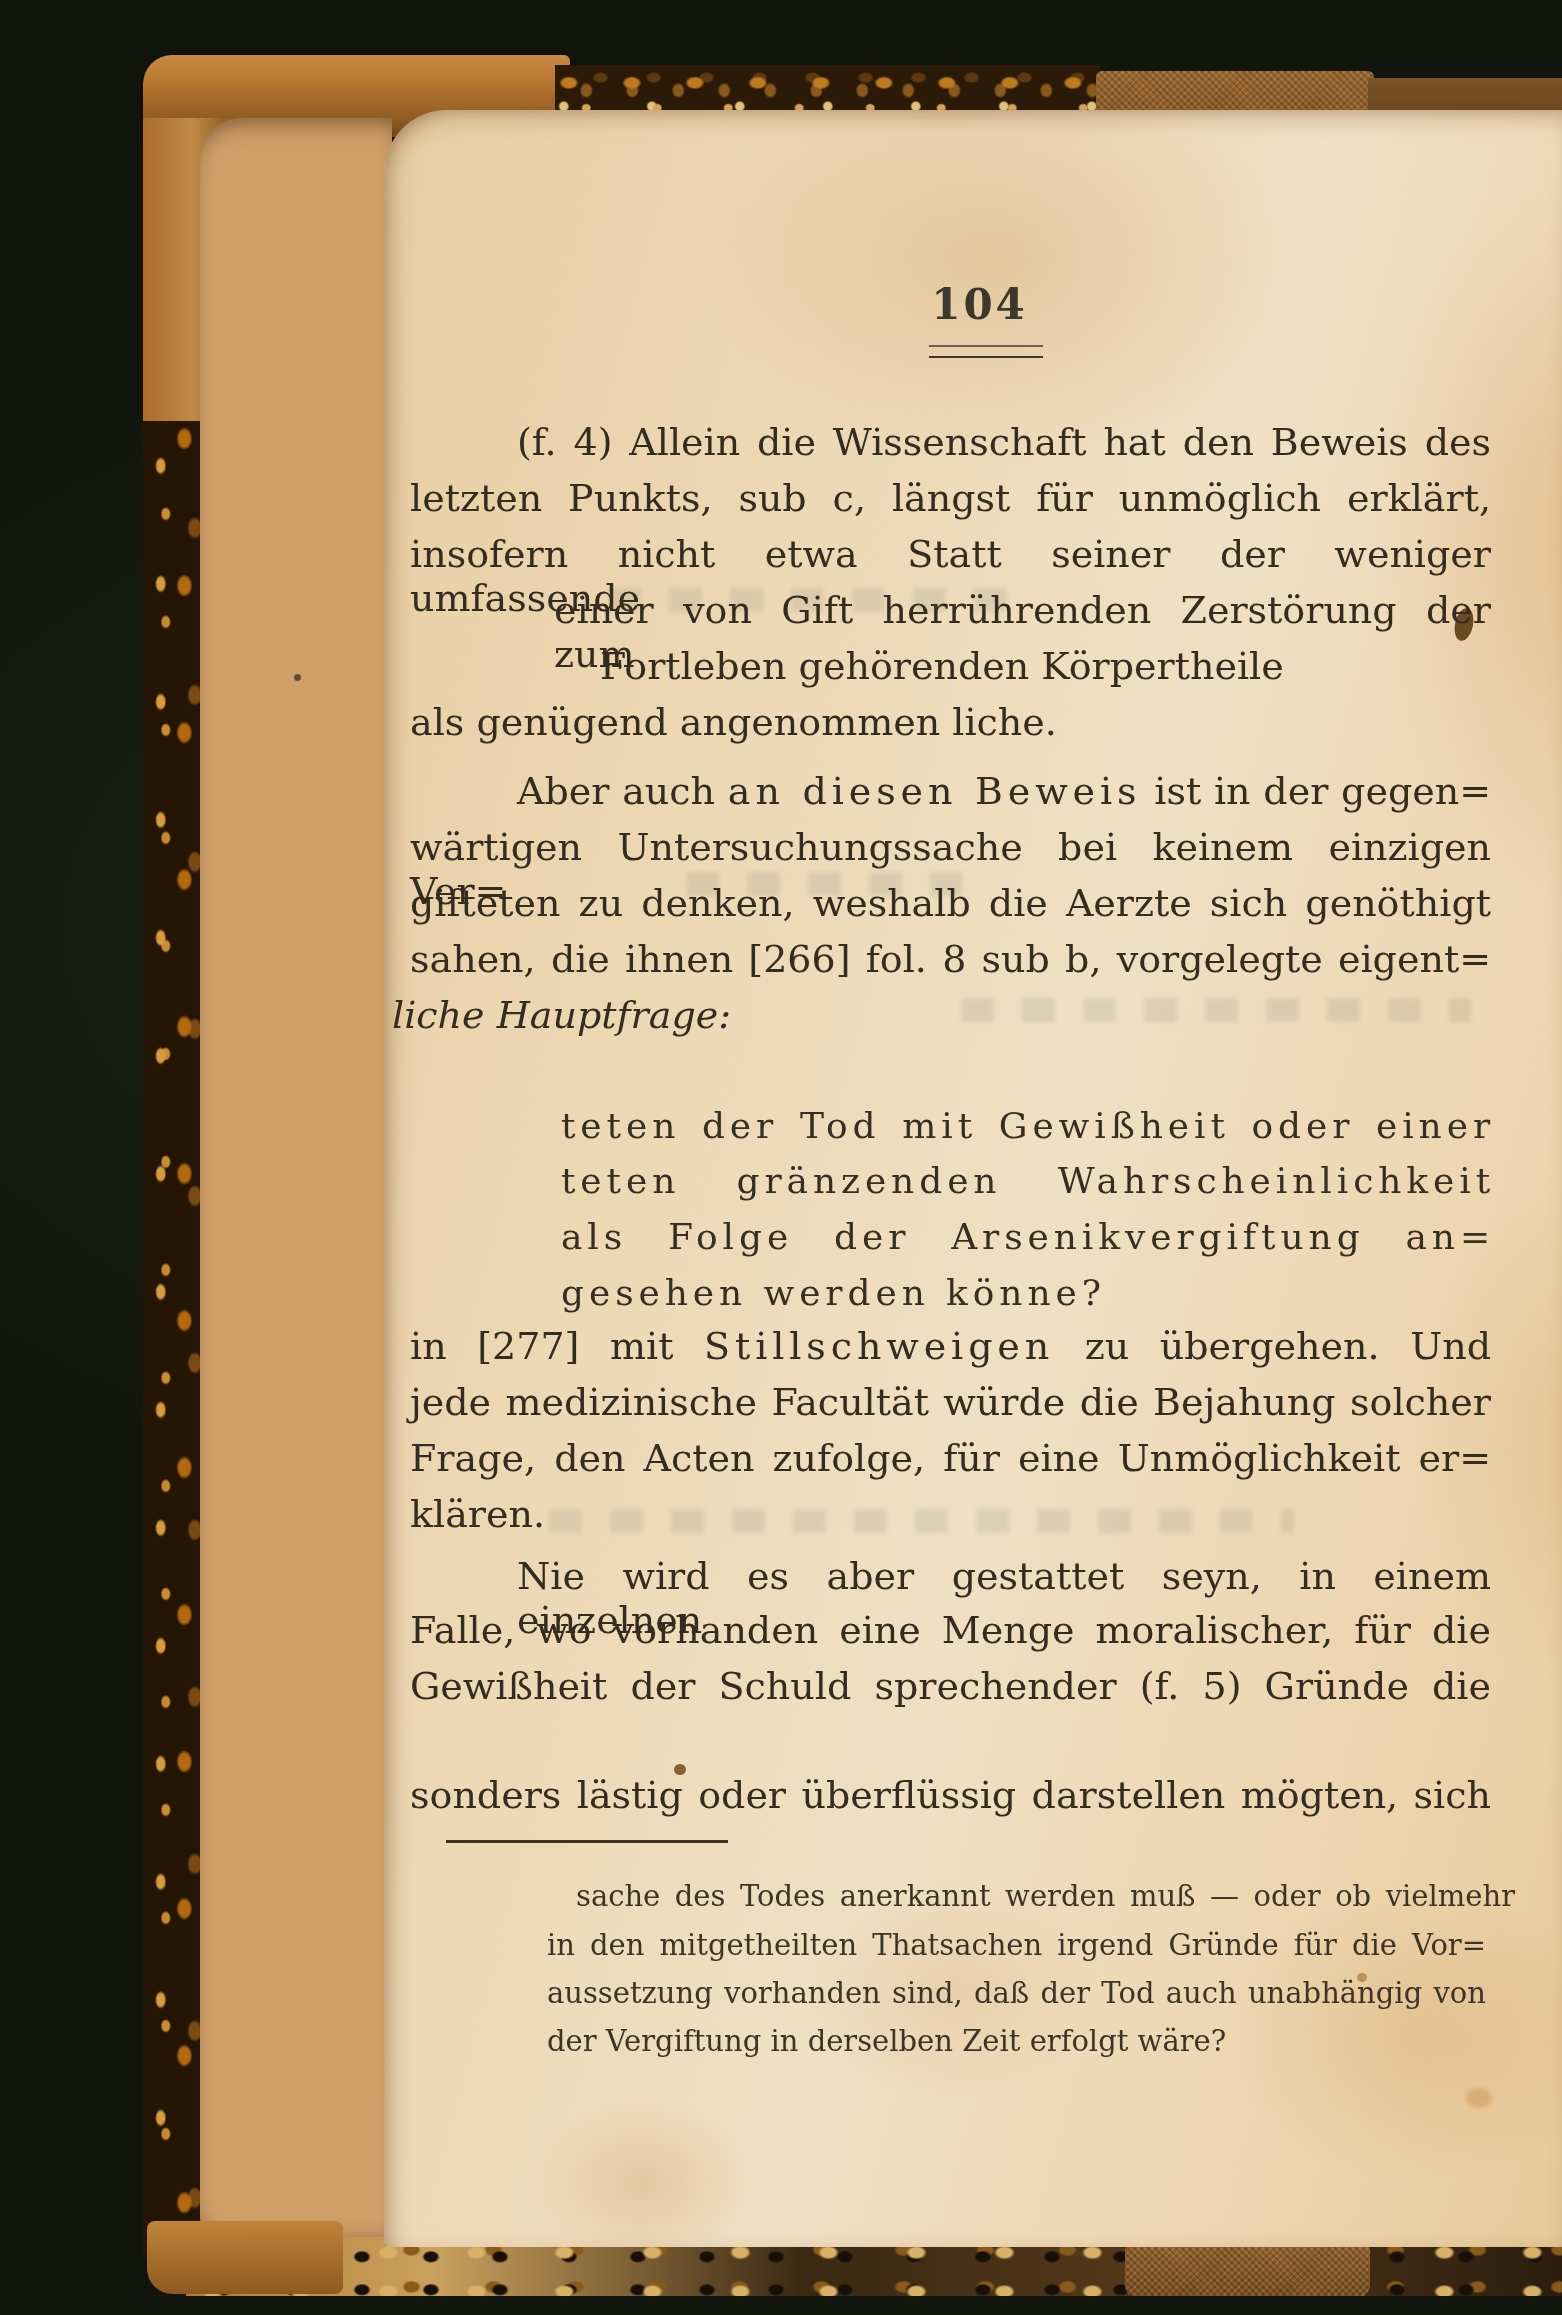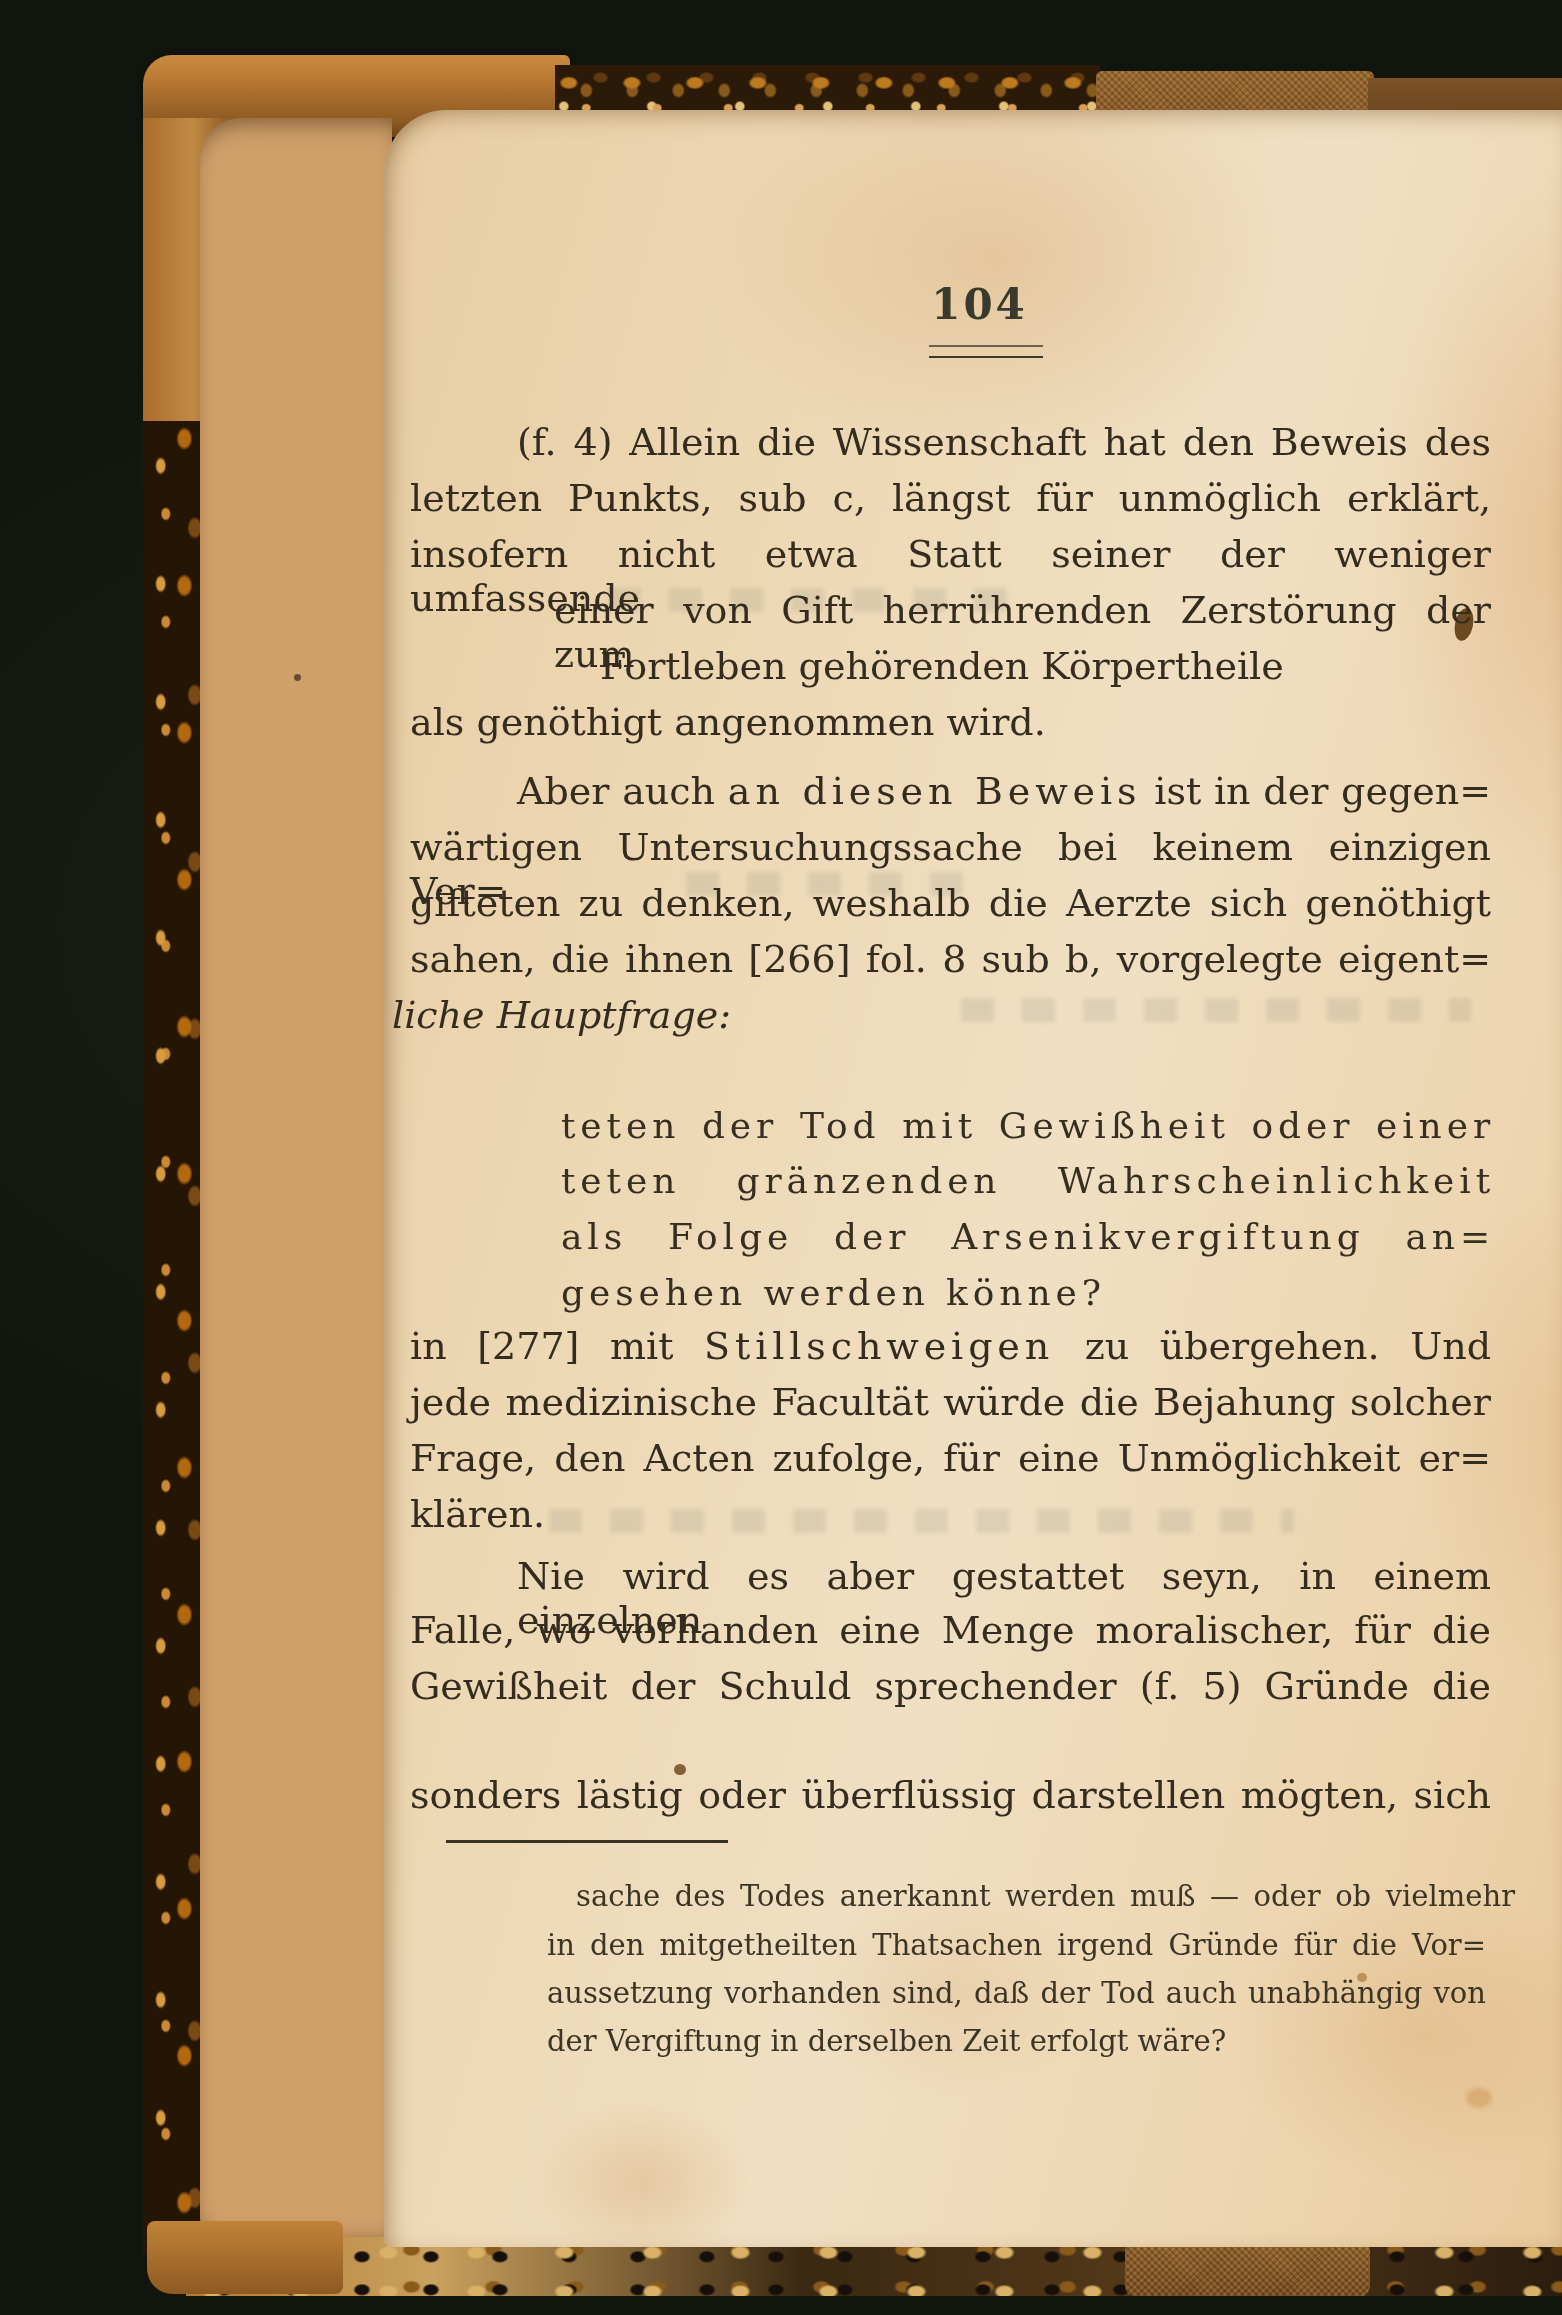--- a/index.html
+++ b/index.html
@@ -131,21 +131,21 @@
   <div class="ghost" style="left:686px;top:872px;width:294px;"></div>
 
   <div class="pageno">104</div>
   <div class="pageno-rule"></div>
 
   <div class="line just" style="left:517px;top:421px;width:974px;">(f. 4) Allein die Wissenschaft hat den Beweis des</div>
   <div class="line just" style="left:410px;top:477px;width:1081px;">letzten Punkts, sub c, längst für unmöglich erklärt,</div>
   <div class="line just" style="left:554px;top:589px;width:937px;">einer von Gift herrührenden Zerstörung der zum</div>
   <div class="line just" style="left:410px;top:533px;width:1081px;">insofern nicht etwa Statt seiner der weniger umfassende</div>
   <div class="line" style="left:600px;top:645px;">Fortleben gehörenden Körpertheile</div>
-  <div class="line" style="left:410px;top:701px;">als genöthigt angenommen wird.</div>
+  <div class="line" style="left:410px;top:701px;">als genügend angenommen liche.</div>
 
   <div class="line just" style="left:517px;top:770px;width:974px;"><span>Aber auch </span><span class="sperr">an diesen Beweis</span><span> ist in der gegen=</span></div>
   <div class="line just" style="left:410px;top:826px;width:1081px;">wärtigen Untersuchungssache bei keinem einzigen Ver=</div>
   <div class="line just" style="left:410px;top:882px;width:1081px;">gifteten zu denken, weshalb die Aerzte sich genöthigt</div>
   <div class="line just" style="left:410px;top:938px;width:1081px;">sahen, die ihnen [266] fol. 8 sub b, vorgelegte eigent=</div>
   <div class="line" style="left:392px;top:994px;font-style:italic;">liche Hauptfrage:</div>
 
   <div class="line quote just" style="left:561px;top:1105px;width:934px;">teten der Tod mit Gewißheit oder einer</div>
   <div class="line quote just" style="left:561px;top:1160px;width:934px;">teten gränzenden Wahrscheinlichkeit</div>
   <div class="line quote just" style="left:561px;top:1216px;width:934px;">als Folge der Arsenikvergiftung an=</div>

